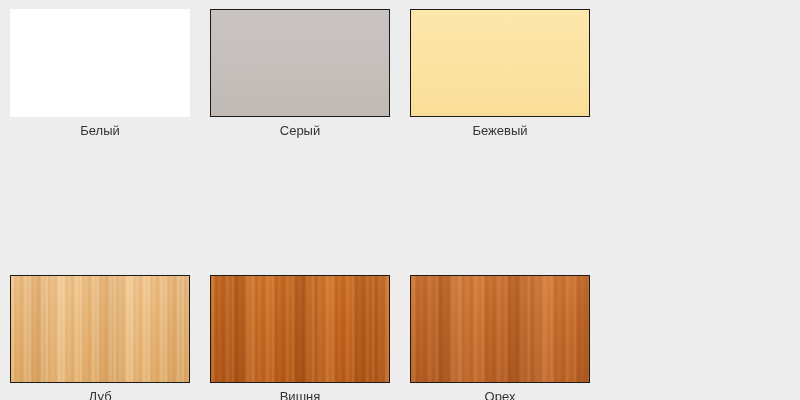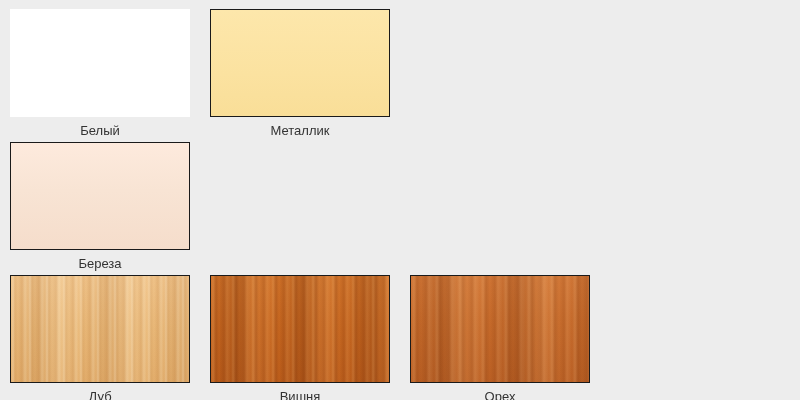--- a/index.html
+++ b/index.html
@@ -151,30 +151,30 @@
 <body>
 
 <div id="palette">
 
   <div class="swatch-row">
     <div class="swatch-cell">
       <div class="swatch-chip no-border fill-white"></div>
       <div class="swatch-label">Белый</div>
     </div>
     <div class="swatch-cell">
+      <div class="swatch-chip fill-gray"></div>
+      <div class="swatch-label">Серый</div>
+    </div>
+    <div class="swatch-cell">
       <div class="swatch-chip fill-beige"></div>
-      <div class="swatch-label">Металлик</div>
+      <div class="swatch-label">Бежевый</div>
     </div>
   </div>
 
   <div class="swatch-row">
-    <div class="swatch-cell">
-      <div class="swatch-chip fill-birch"></div>
-      <div class="swatch-label">Береза</div>
-    </div>
   </div>
 
   <div class="swatch-row">
     <div class="swatch-cell">
       <div class="swatch-chip wood fill-oak"></div>
       <div class="swatch-label">Дуб</div>
     </div>
     <div class="swatch-cell">
       <div class="swatch-chip wood fill-cherry"></div>
       <div class="swatch-label">Вишня</div>

